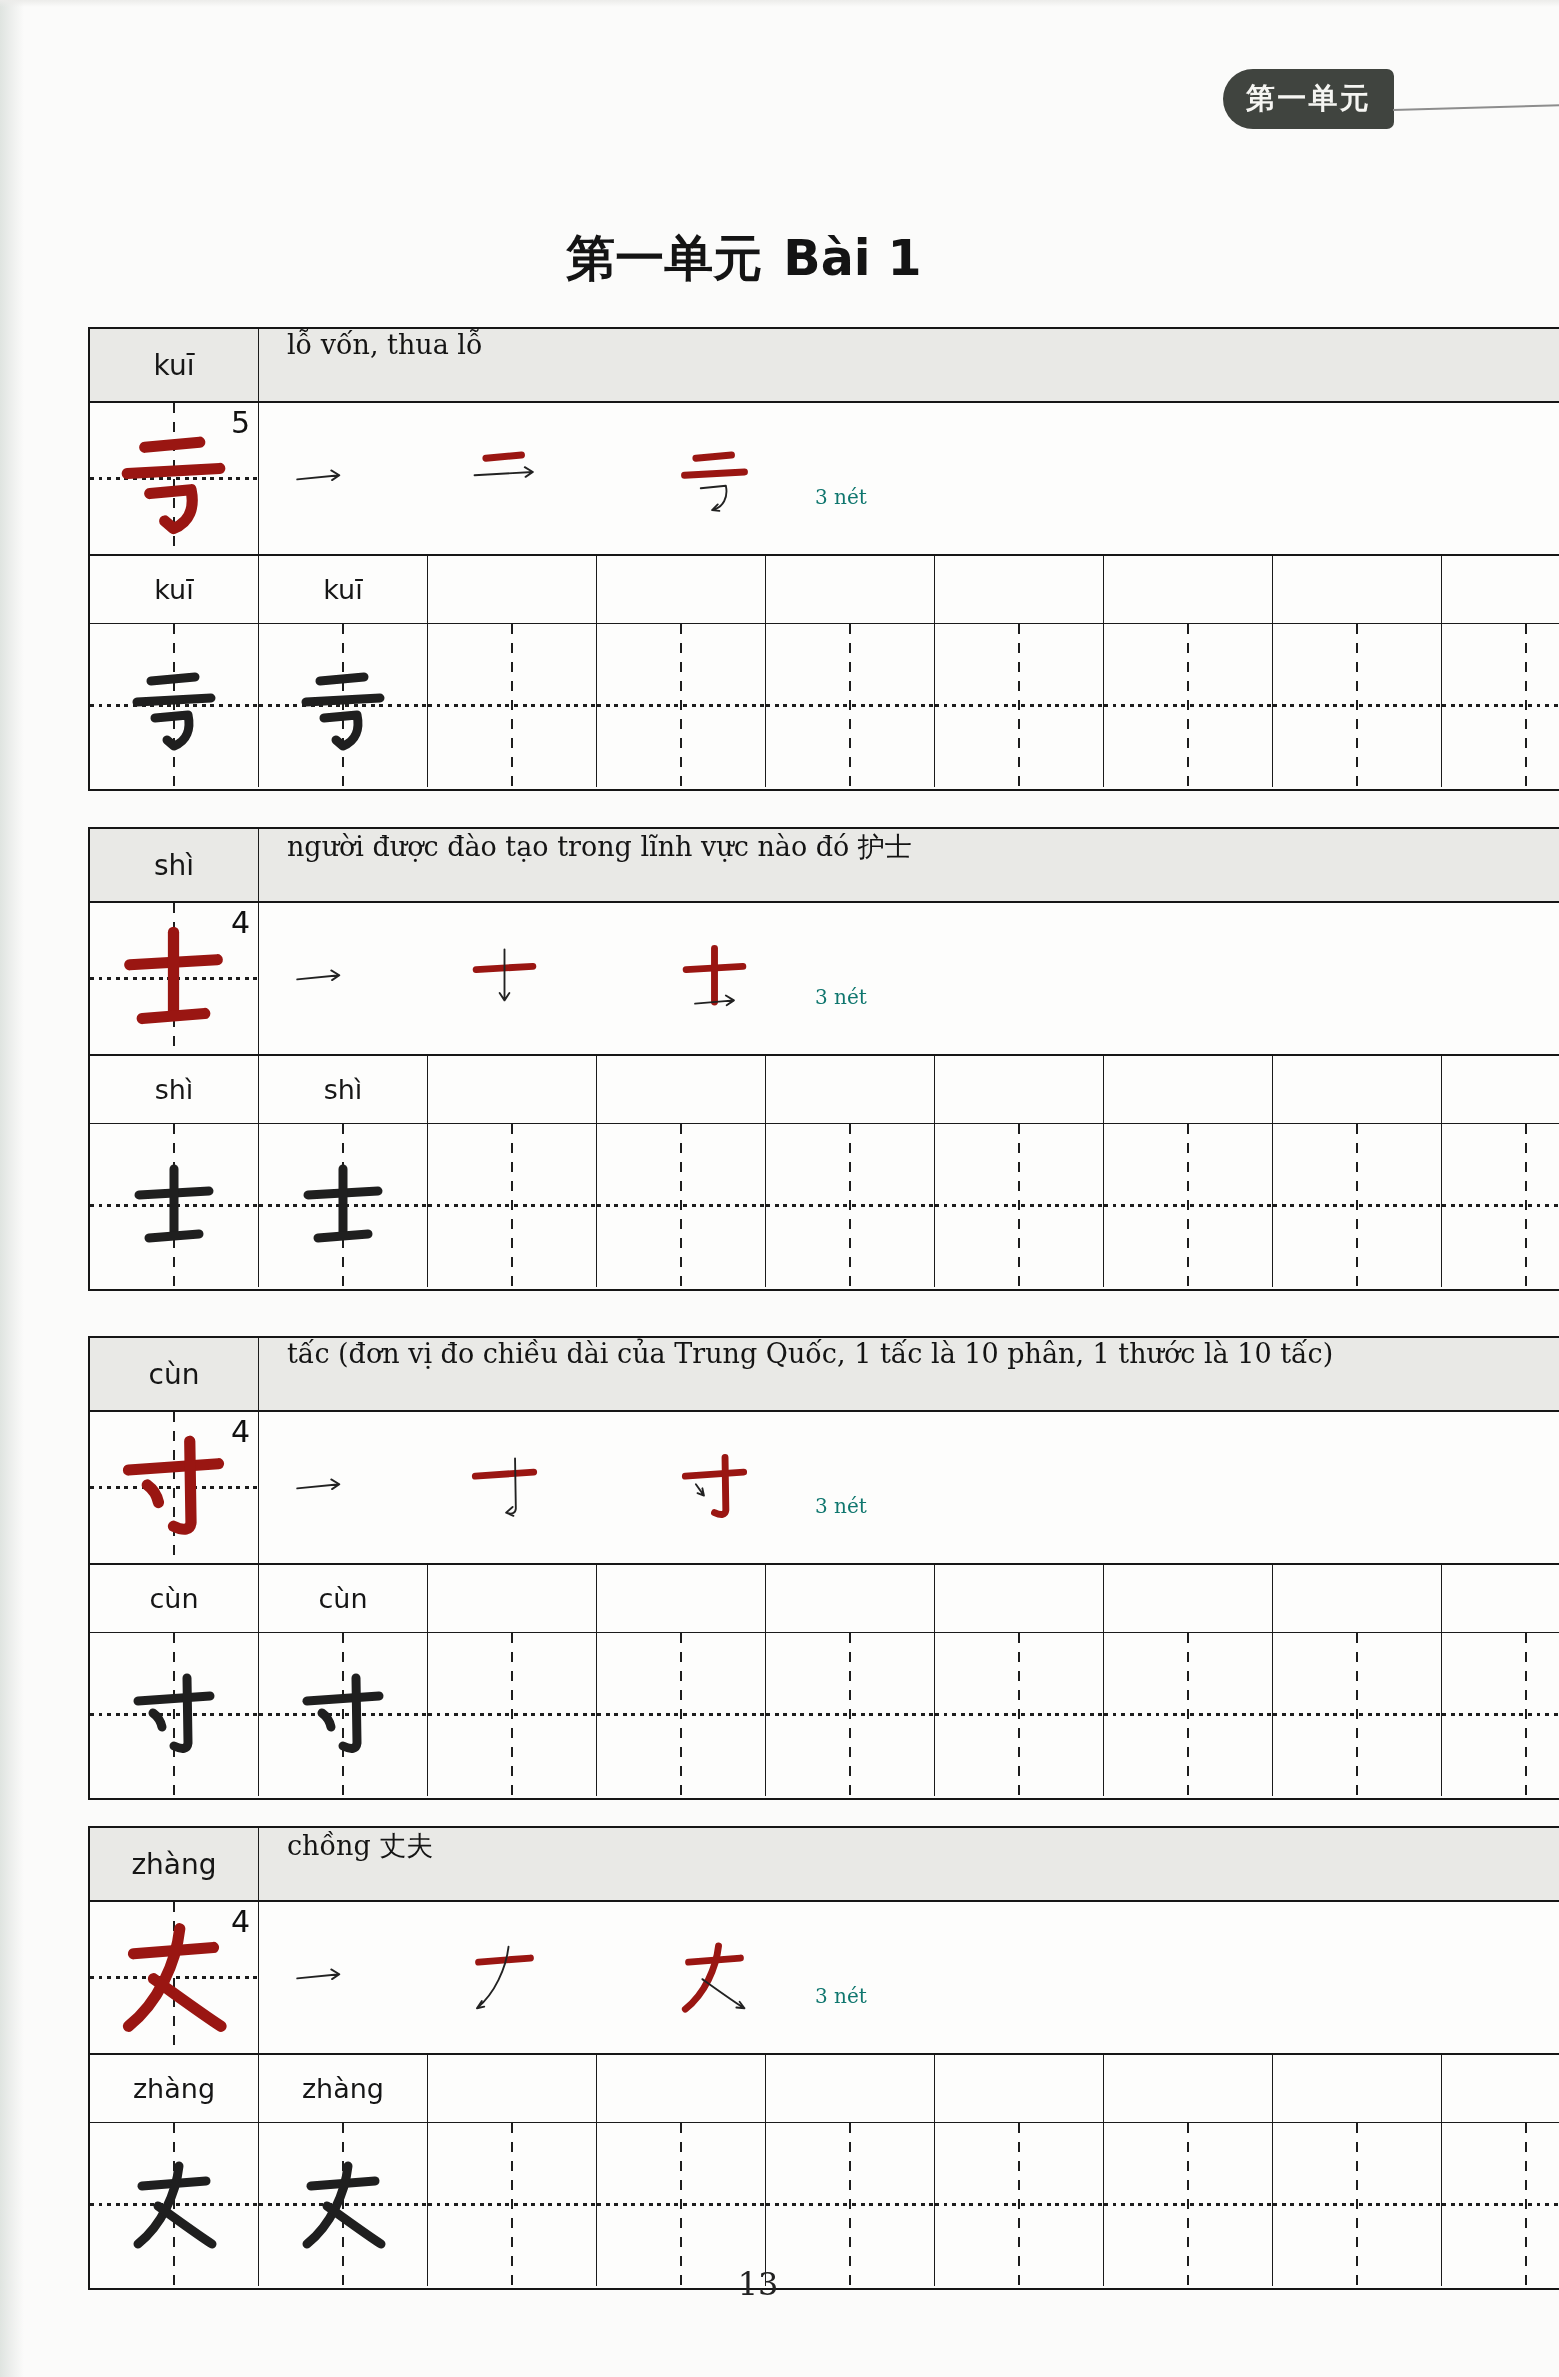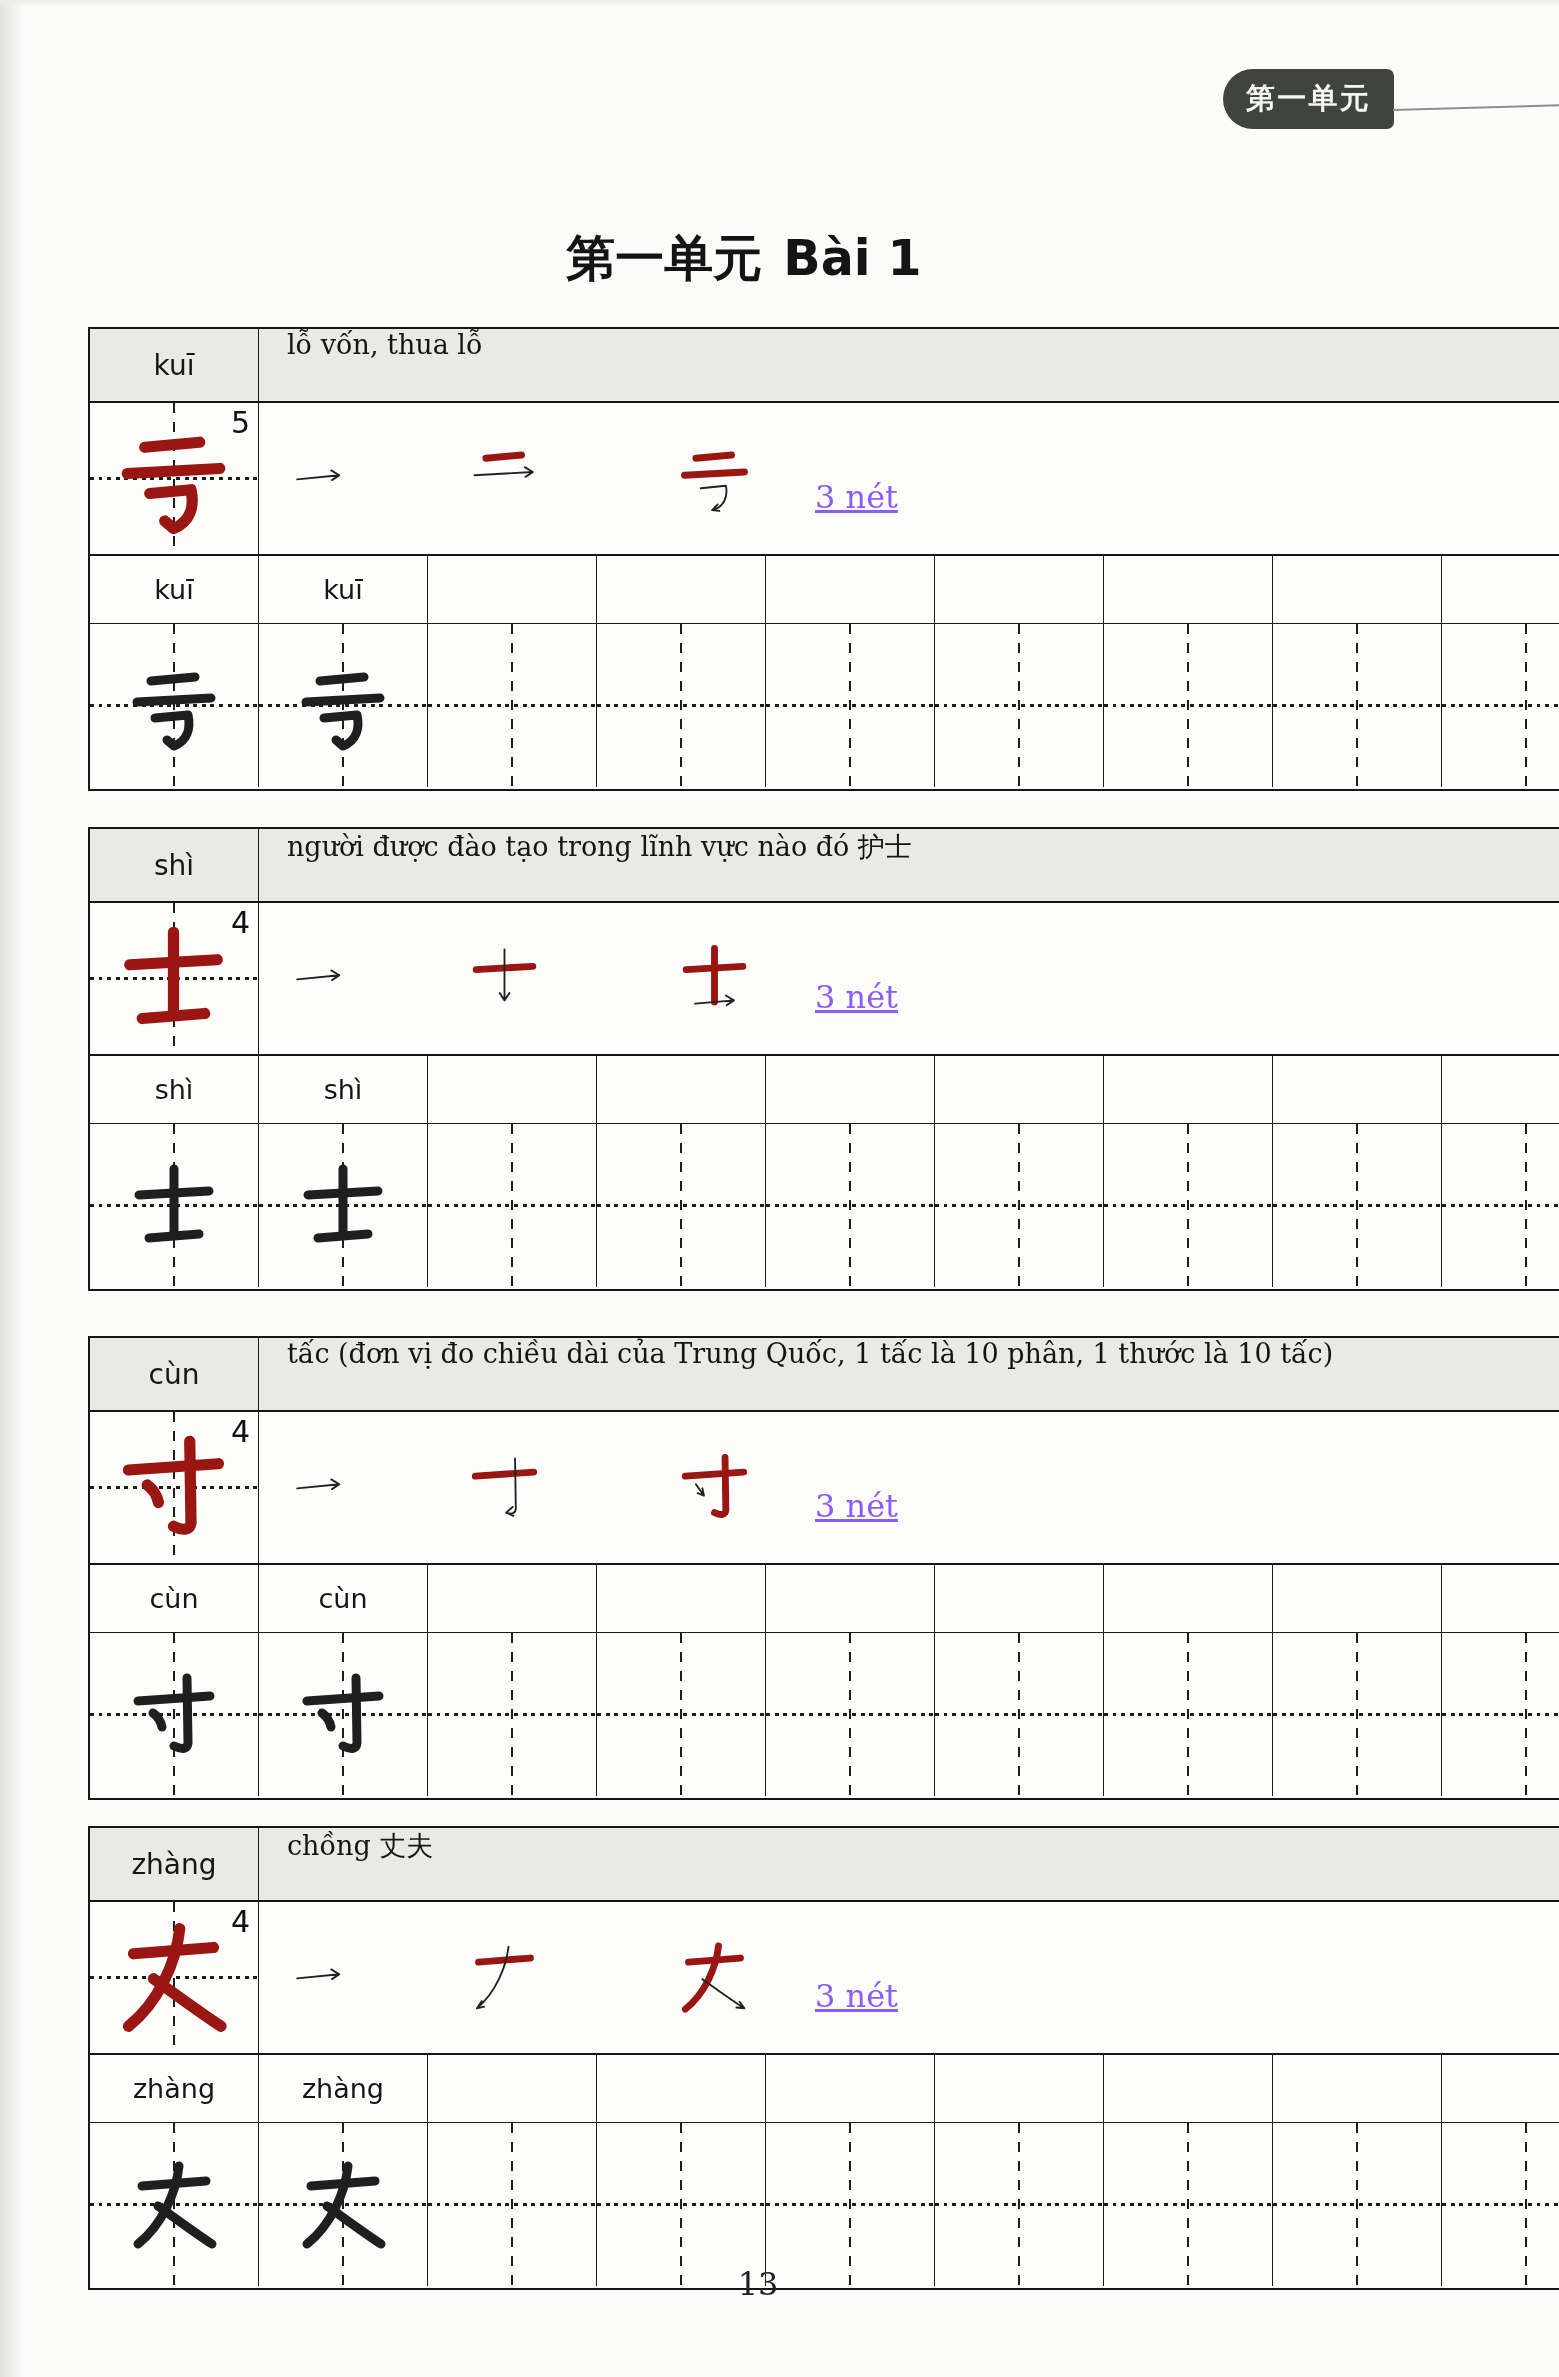--- a/index.html
+++ b/index.html
@@ -58,21 +58,21 @@
   .bigchar-svg{position:absolute;left:calc(50% - 63px);top:calc(50% - 63px);width:125px;height:125px;}
   .corner-num{position:absolute;top:1.6px;right:7.8px;font-size:30px;color:#111;}
 
   
   .stroke-cell{display:flex;align-items:center;}
   .stage-svg{width:81px;height:81px;flex:0 0 auto;}
   .stage-1{margin-left:22px;}
   .stage-2{margin-left:102px;}
   .stage-3{margin-left:129px;}
   .stroke-note{margin-left:60px;margin-top:36px;
-    font-family:"DejaVu Serif","Liberation Serif",serif;font-size:32px;color:#8b5cf6;text-decoration:underline;}
+    font-family:"DejaVu Serif","Liberation Serif",serif;font-size:20px;color:#0f766e;}
 
   
   .py-cell{display:flex;align-items:center;justify-content:center;font-size:27px;color:#161616;}
 
   
   .pr-cell .glyph{position:absolute;left:calc(50% - 50px);top:calc(50% - 50px);width:100px;height:100px;}
 </style>
 </head>
 <body>
 

